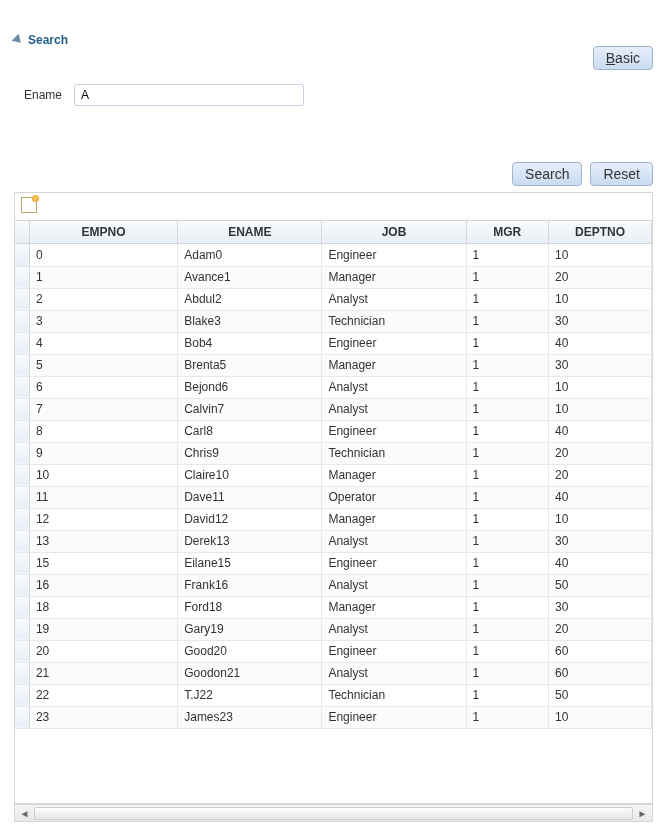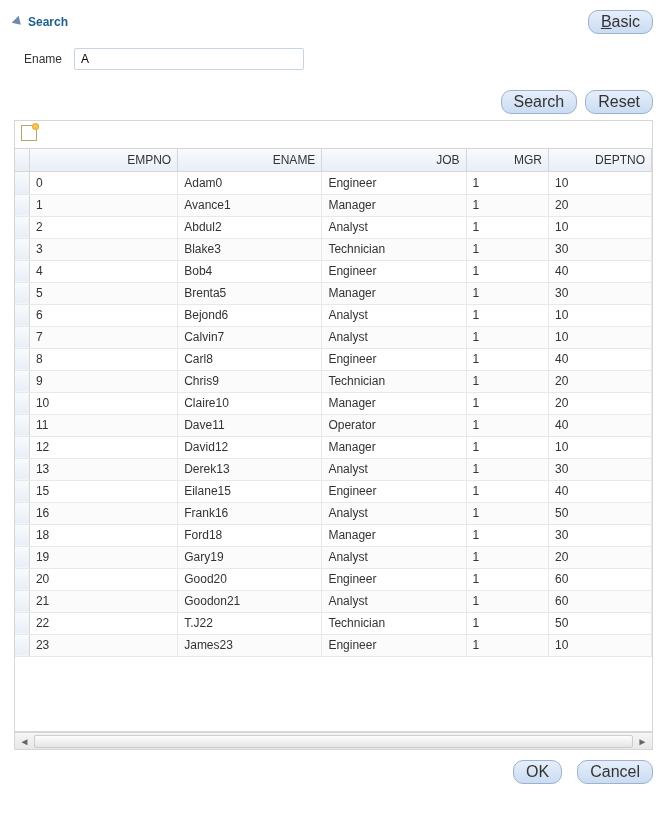--- a/index.html
+++ b/index.html
@@ -23,28 +23,29 @@
   .search-title {
     display: flex;
     align-items: center;
     color: #1f5f8b;
     font-weight: bold;
     font-size: 12px;
   }
   .btn {
     background: linear-gradient(#e6eefb, #cadcf2);
     border: 1px solid #9db2cc;
-    border-radius: 10px;
+    border-radius: 4px;
     padding: 3px 12px;
-    font-size: 16px;
+    font-size: 14px;
     color: #333;
     cursor: pointer;
     height: 24px;
     display: inline-flex;
     align-items: center;
+    margin-top: 36px;
   }
   .form-row {
     display: flex;
     align-items: center;
     padding: 10px 8px 14px 8px;
     gap: 12px;
   }
   .form-label {
     width: 48px;
     text-align: right;
@@ -78,22 +79,22 @@
   }
   table {
     border-collapse: collapse;
     width: 100%;
     table-layout: fixed;
   }
   thead th {
     background: linear-gradient(#f8fbfd,#e8eef6);
     border-right: 1px solid #d6d6d6;
     border-bottom: 1px solid #d6d6d6;
-    text-align: right;
-    font-weight: normal;
+    text-align: center;
+    font-weight: bold;
     padding: 4px 6px;
     color: #333;
     height: 22px;
   }
   thead th.rownum, td.rownum {
     width: 14px; padding:0; background: linear-gradient(#f8fbfd,#e8eef6); border-right:1px solid #d6d6d6;
   }
   .tbody-scroll {
     height: 560px;
     overflow-y: scroll;

